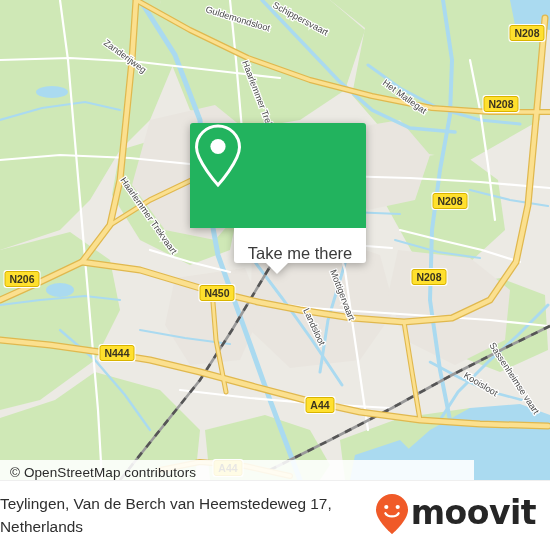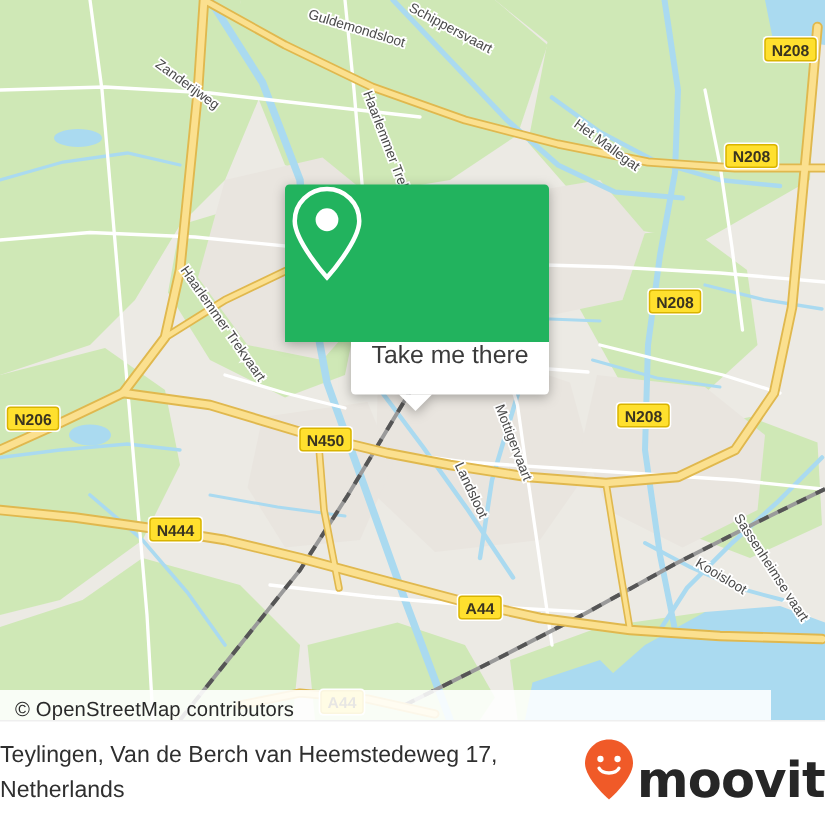--- a/index.html
+++ b/index.html
@@ -16,21 +16,21 @@
     position: absolute; left: 0; top: 0;
     width: 550px; height: 480px;
     background: #eceae4;
     overflow: hidden;
   }
   #map svg { position: absolute; left: 0; top: 0; display:block; }
 
   
   #attribution {
     position: absolute; left: 0; top: 460px;
-    width: 514px; height: 25px;
+    width: 474px; height: 25px;
     background: rgba(255,255,255,0.88);
     display: flex; align-items: center;
     padding-left: 10px;
     font-size: 13.5px; color: #2a2a2a;
     letter-spacing: .1px;
   }
 
   
   #card {
     position: absolute; left: 190px; top: 123px;
@@ -40,21 +40,21 @@
   }
   #card-top {
     height: 105px;
     background: #22b35e;
     border-radius: 3px 3px 0 0;
     display: flex; align-items: center; justify-content: center;
   }
   #card-bottom {
     height: 35px; background: #ffffff;
     border-radius: 0 0 3px 3px;
-    display: flex; align-items: flex-start; justify-content: center;
+    display: flex; align-items: flex-end; justify-content: center;
     font-size: 16.5px; color: #3b3b3b;
     position: relative;
     margin-left: 44px;
   }
   #card-tail {
     position: absolute; left: 76px; top: 140px;
     width: 0; height: 0;
     border-left: 11px solid transparent;
     border-right: 11px solid transparent;
     border-top: 11px solid #ffffff;
@@ -68,21 +68,22 @@
     display: flex; align-items: center;
     border-top: 1px solid #efefef;
   }
   #footer-title {
     flex: 1;
     padding-right: 8px;
     font-size: 15.4px; line-height: 1.45;
     color: #2f2f2f;
   }
   #footer-logo {
-    display: flex; align-items: flex-end;
+    display: flex; align-items: flex-start;
+    padding-right: 14px;
   }
   #moovit-word {
     font-size: 33px; font-weight: bold;
     color: #262626; letter-spacing: -0.5px;
     margin-left: 2px;
     font-family: "DejaVu Sans", sans-serif;
   }
 
   
   .lbl { font-family: "Liberation Sans", sans-serif; fill:#4a4a4a; font-size:9.2px; }

